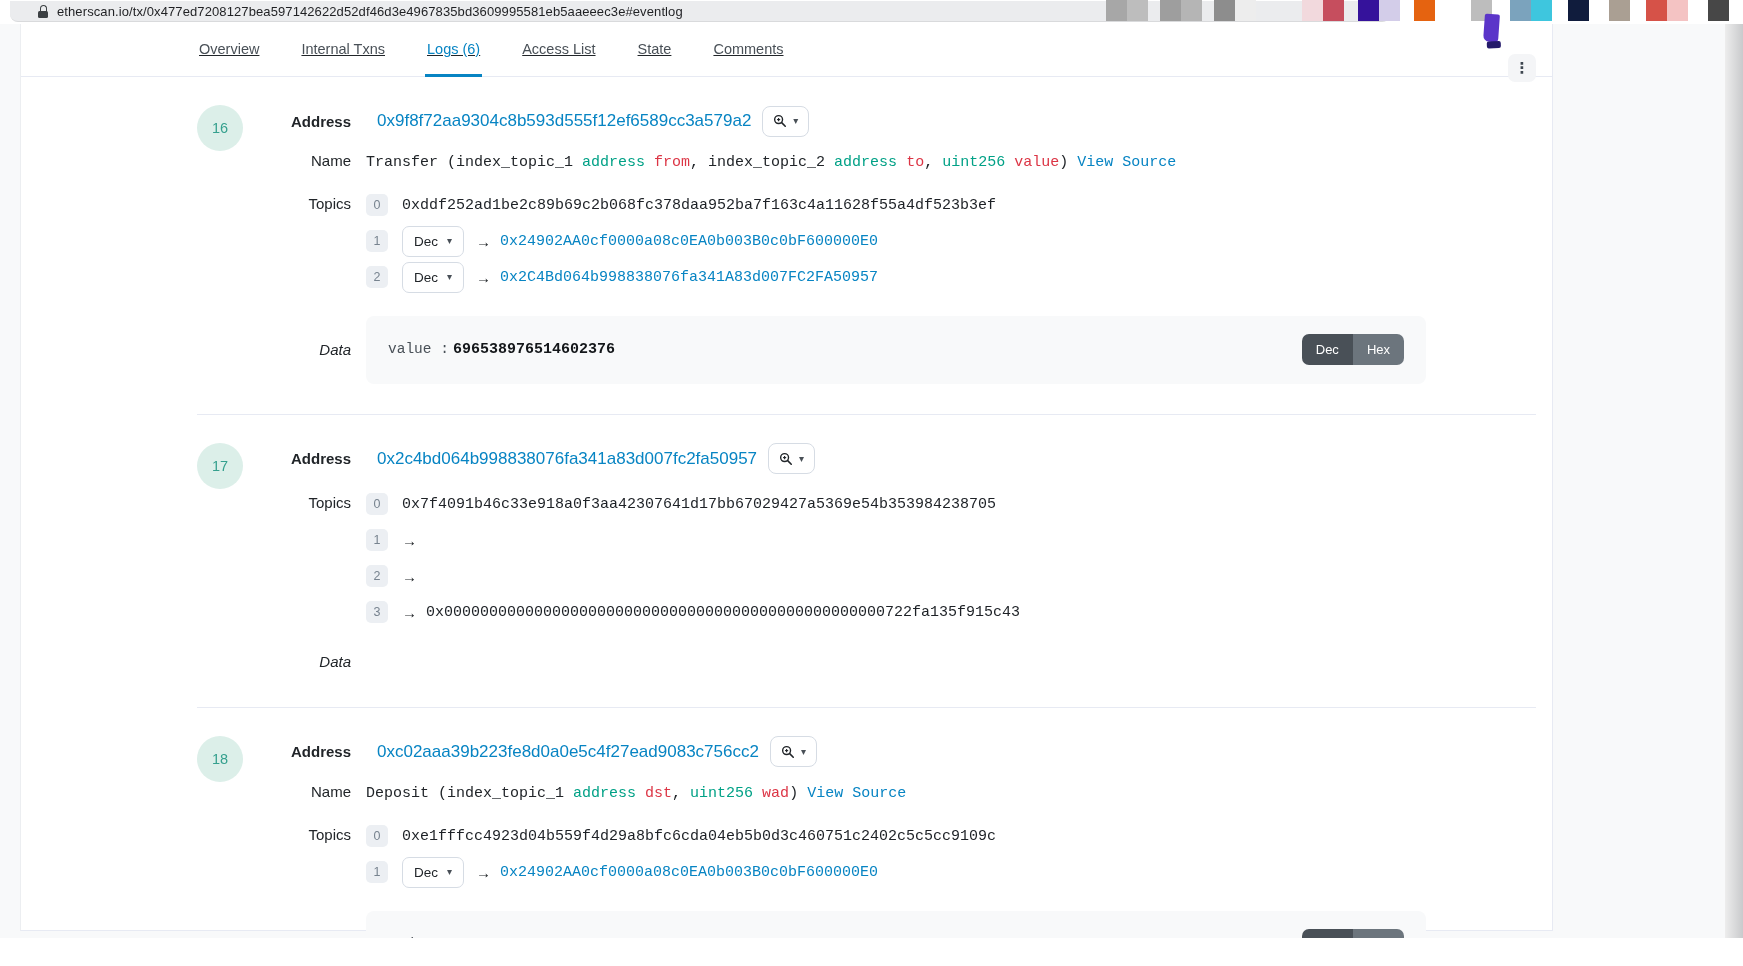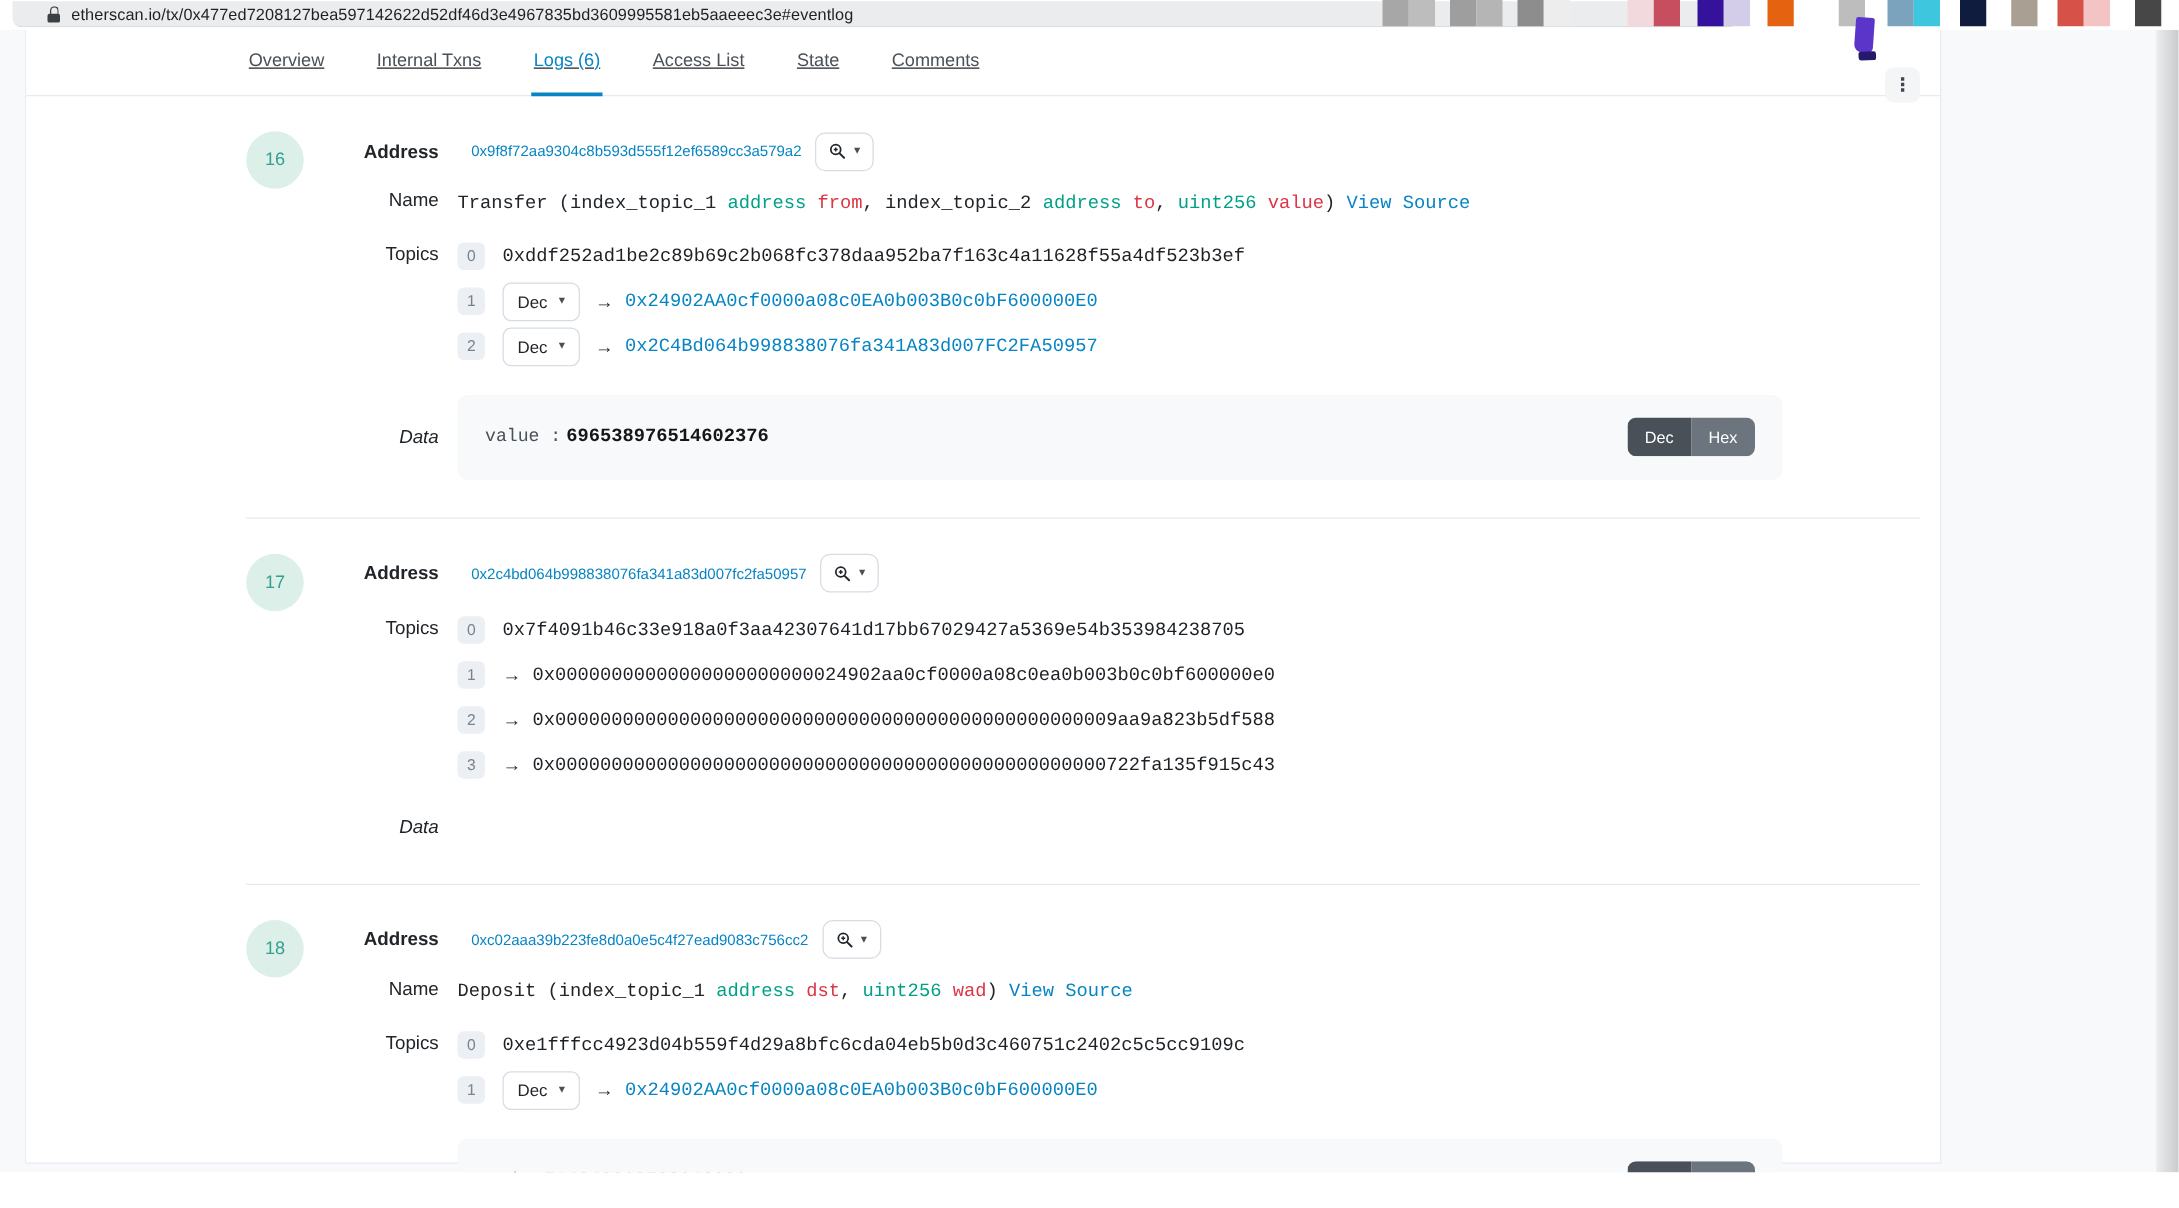--- a/index.html
+++ b/index.html
@@ -53,21 +53,21 @@
   .badge {
     width:46px; height:46px; border-radius:50%; background:#dcefe9; color:#35a08e;
     display:flex; align-items:center; justify-content:center; font-size:14.5px;
   }
   .rows { flex:1; min-width:0; }
   .row { display:flex; align-items:center; }
   .lbl { width:78px; min-width:78px; text-align:right; margin-right:15px; font-size:15px; color:#212529; }
   .lbl.bold { font-weight:700; }
   .lbl.italic { font-style:italic; }
   .addr-row { min-height:36px; gap:11px; }
-  .addr-link { font-size:12px; color:#0784c3; text-decoration:none; cursor:pointer; }
+  .addr-link { font-size:17px; color:#0784c3; text-decoration:none; cursor:pointer; }
   .zoom-btn {
     display:inline-flex; align-items:center; gap:6px; height:31px; padding:0 10px;
     background:#fff; border:1px solid #d6dce4; border-radius:8px; cursor:pointer;
   }
   .zoom-btn .chev { font-size:10px; color:#495057; line-height:1; }
   .mono { font-family:"Liberation Mono","DejaVu Sans Mono",monospace; }
   .name-row { margin-top:13px; align-items:flex-start; }
   .name-text { font-size:15px; color:#212529; line-height:1.45; }
   .tok-type { color:#00a186; }
   .tok-param { color:#dc3545; }
@@ -240,26 +240,24 @@
           <div class="row topics-block tight">
             <span class="lbl" style="align-self:flex-start;margin-top:5px">Topics</span>
             <div style="flex:1;min-width:0">
               <div class="trow">
                 <span class="tbadge">0</span>
                 <span class="tval mono">0x7f4091b46c33e918a0f3aa42307641d17bb67029427a5369e54b353984238705</span>
               </div>
               <div class="trow">
                 <span class="tbadge">1</span>
                 <span class="arrow">→</span>
-                <span class="tval mono">0x00000000000000000000000024902aa0cf0000a08c0ea0b003b0c0bf600000e0</span>
               </div>
               <div class="trow">
                 <span class="tbadge">2</span>
                 <span class="arrow">→</span>
-                <span class="tval mono">0x00000000000000000000000000000000000000000000000009aa9a823b5df588</span>
               </div>
               <div class="trow">
                 <span class="tbadge">3</span>
                 <span class="arrow">→</span>
                 <span class="tval mono">0x0000000000000000000000000000000000000000000000000722fa135f915c43</span>
               </div>
             </div>
           </div>
           <div class="row data-row bare">
             <span class="lbl italic">Data</span>

